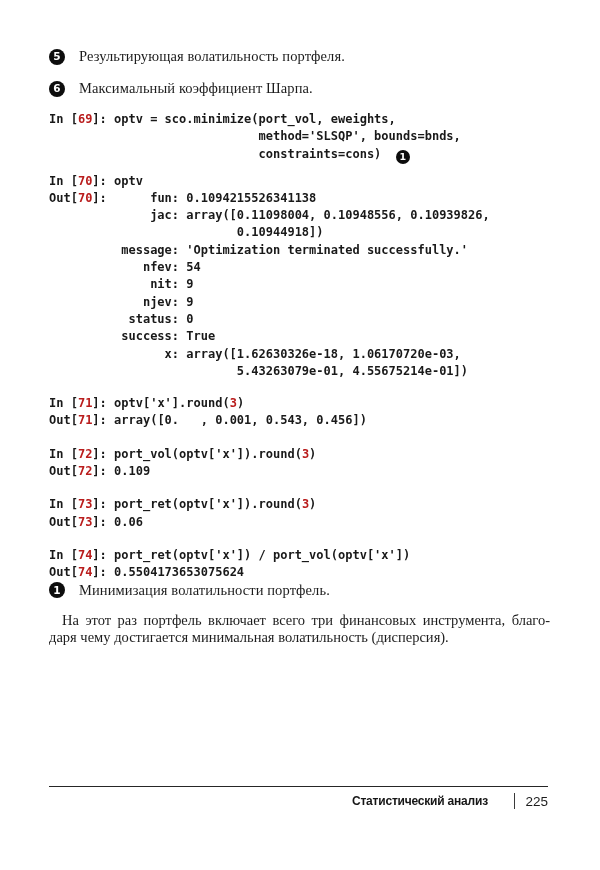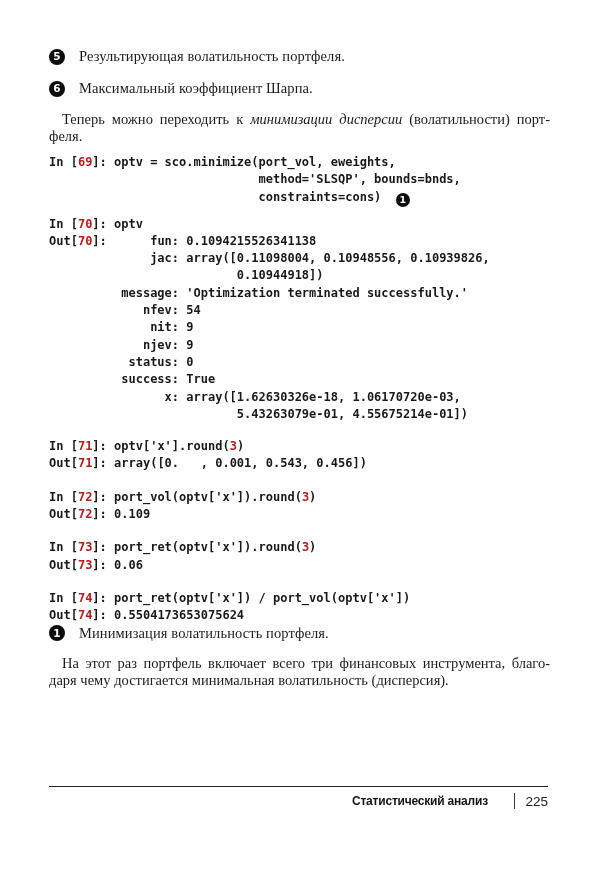--- a/index.html
+++ b/index.html
@@ -98,24 +98,20 @@
     <div class="crow m-c5">
       <span class="badge">5</span>
       <span class="ctext">Результирующая волатильность портфеля.</span>
     </div>
 
     <div class="crow m-c6">
       <span class="badge">6</span>
       <span class="ctext">Максимальный коэффициент Шарпа.</span>
     </div>
 
-    <div class="para m-p1">
-      <div class="pline jline indent"><span>Теперь можно переходить к </span><span class="ital">минимизации дисперсии</span><span> (волатильности) порт-</span></div>
-      <div class="pline">феля.</div>
-    </div>
 
     <pre class="code m-a">In [<span class="pn">69</span>]: optv = sco.minimize(port_vol, eweights,
                              method='SLSQP', bounds=bnds,
                              constraints=cons)  <span class="cbadge">1</span></pre>
 
     <pre class="code m-b">In [<span class="pn">70</span>]: optv
 Out[<span class="pn">70</span>]:      fun: 0.1094215526341138
               jac: array([0.11098004, 0.10948556, 0.10939826,
                           0.10944918])
           message: 'Optimization terminated successfully.'
@@ -134,21 +130,21 @@
 Out[<span class="pn">72</span>]: 0.109</pre>
 
     <pre class="code m-e">In [<span class="pn">73</span>]: port_ret(optv['x']).round(<span class="pn">3</span>)
 Out[<span class="pn">73</span>]: 0.06</pre>
 
     <pre class="code m-f">In [<span class="pn">74</span>]: port_ret(optv['x']) / port_vol(optv['x'])
 Out[<span class="pn">74</span>]: 0.5504173653075624</pre>
 
     <div class="crow m-c1">
       <span class="badge">1</span>
-      <span class="ctext">Минимизация волатильность портфеля.</span>
+      <span class="ctext">Минимизация волатильности портфель.</span>
     </div>
 
     <div class="para">
       <div class="pline jline indent">На этот раз портфель включает всего три финансовых инструмента, благо-</div>
       <div class="pline">даря чему достигается минимальная волатильность (дисперсия).</div>
     </div>
 
   </div>
 
   <div class="footer">

